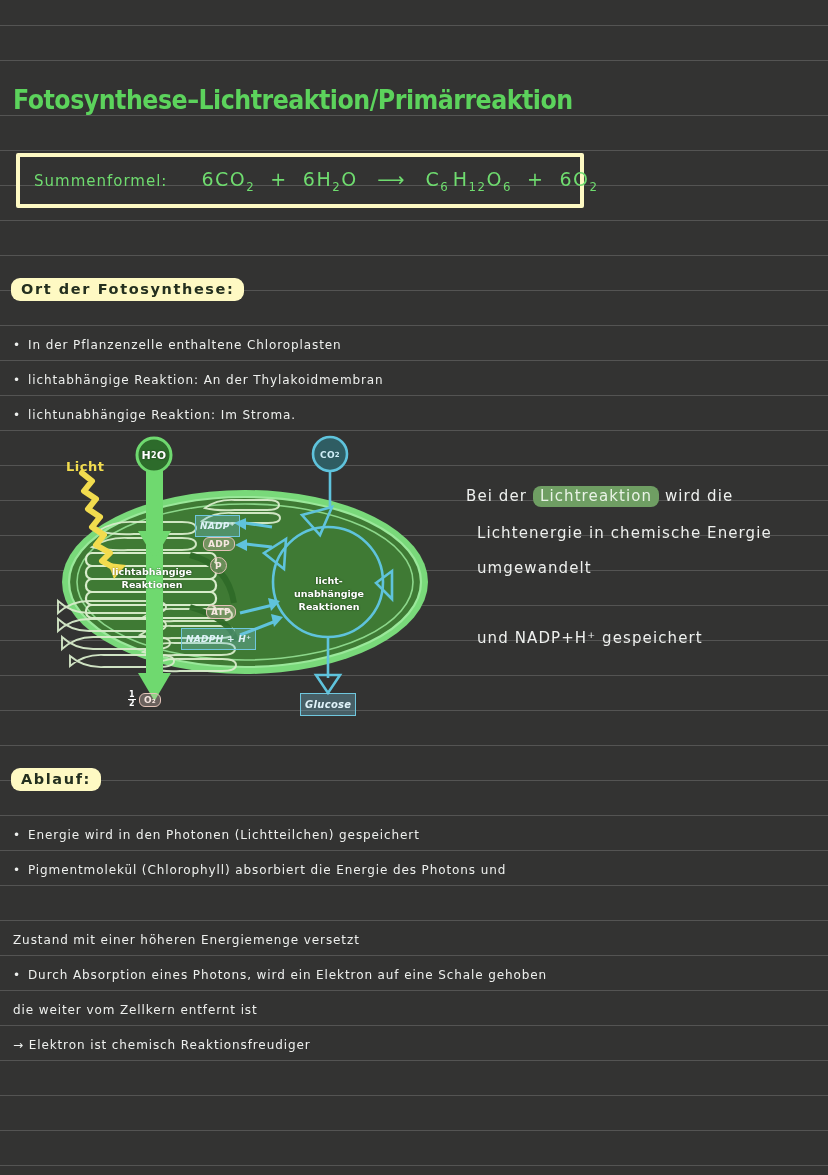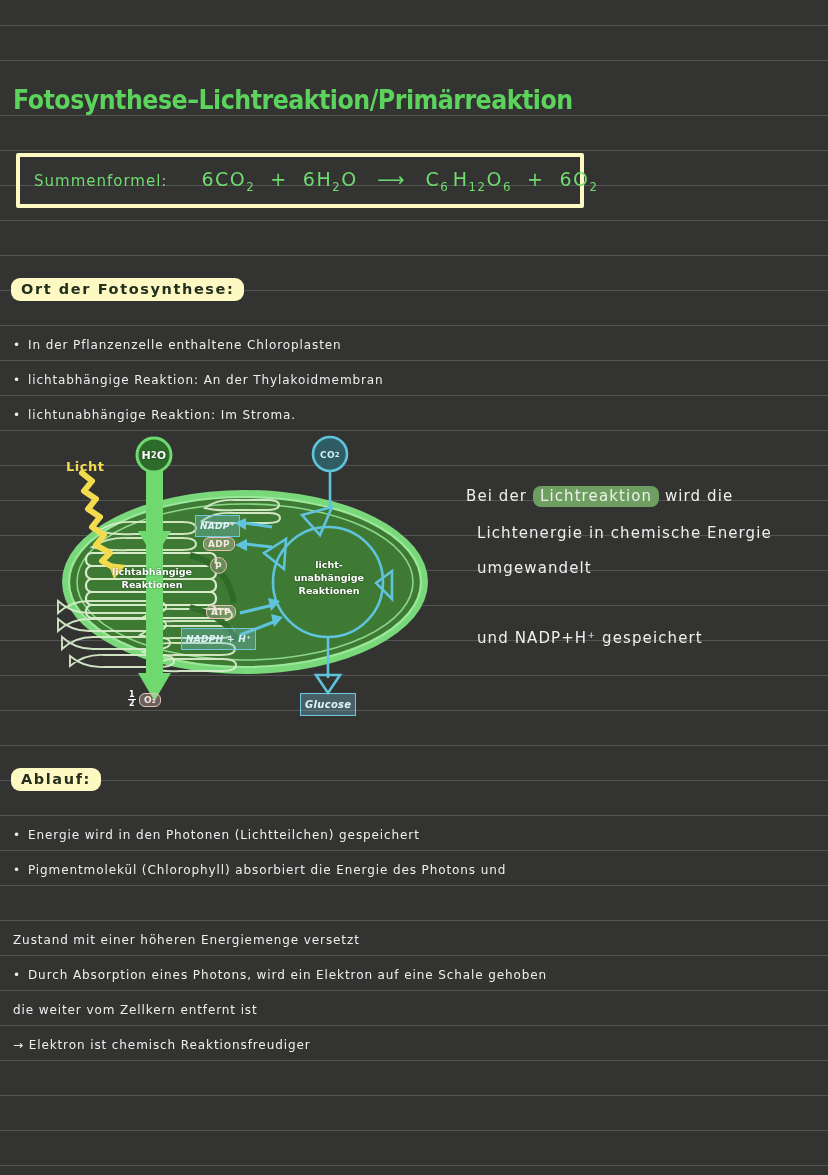--- a/index.html
+++ b/index.html
@@ -274,21 +274,21 @@
 
     <div class="dlabel circ-mol lbl-white" style="left:96px;top:5px;width:36px;height:31px;">H<sub style="font-size:8px">2</sub>O</div>
 
     <div class="dlabel circ-mol" style="left:273px;top:5px;width:34px;height:29px;color:#cfeef7;font-size:9px;">CO<sub style="font-size:7px">2</sub></div>
 
     <div class="center-lbl" style="left:46px;top:131px;width:132px;">
       <span>lichtabhängige</span><br>
       <span>Reaktionen</span>
     </div>
 
-    <div class="center-lbl" style="left:234px;top:124px;width:110px;">
+    <div class="center-lbl" style="left:234px;top:140px;width:110px;">
       <span>licht-</span><br>
       <span>unabhängige</span><br>
       <span>Reaktionen</span>
     </div>
 
     <div class="dlabel box-blue" style="left:155px;top:80px;">NADP⁺</div>
     <div class="dlabel box-pink" style="left:163px;top:102px;">ADP</div>
     <div class="dlabel circ-p" style="left:170px;top:122px;">P</div>
 
     <div class="dlabel box-pink" style="left:166px;top:170px;">ATP</div>

